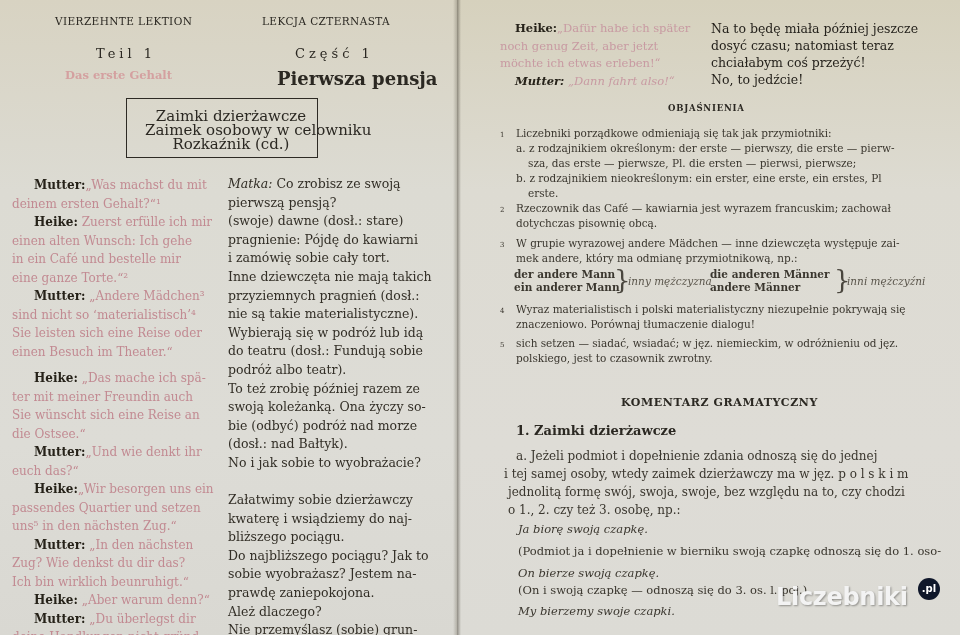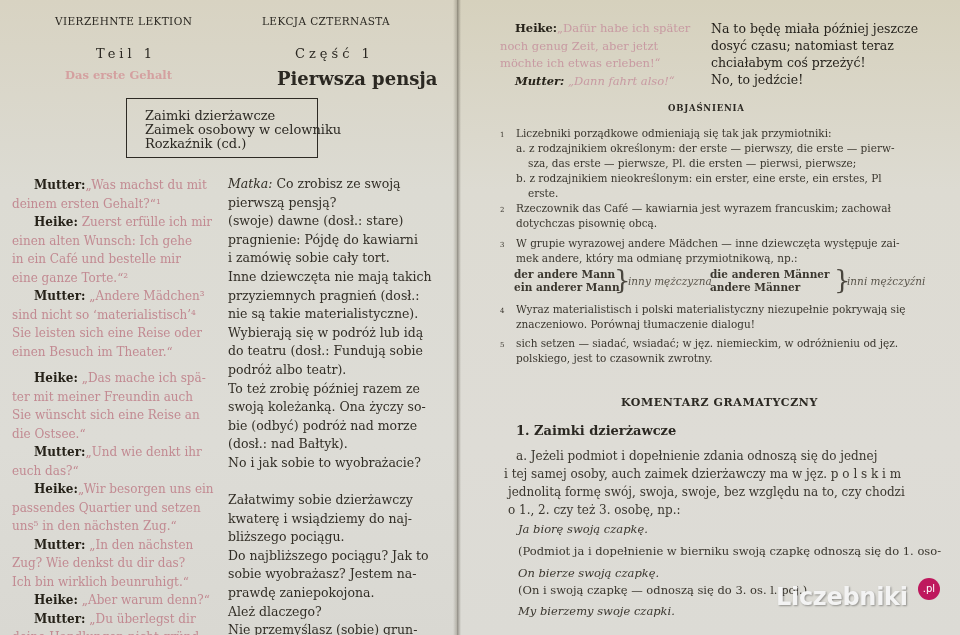--- a/index.html
+++ b/index.html
@@ -25,21 +25,21 @@
     background:linear-gradient(90deg,rgba(0,0,0,0) 0%,rgba(120,115,100,.35) 45%,rgba(80,75,65,.5) 55%,rgba(0,0,0,0) 100%);
   }
   .abs { position:absolute; white-space:nowrap; }
   .hdr { font-size:10.5px; letter-spacing:.4px; }
   .teil { font-size:13px; letter-spacing:4px; }
   .subtitle-de { font-size:11.5px; color:#d4a0a0; font-weight:bold; }
   .subtitle-pl { font-size:18px; font-weight:bold; }
   .topic-box {
     position:absolute; left:126px; top:98px; width:192px; height:60px;
     border:1.5px solid #2d2a24; box-sizing:border-box; padding:10px 0 0 18px;
-    font-size:13px; line-height:14px;
+    font-size:15px; line-height:14px;text-align:center;
   }
   .topic-box div { white-space:nowrap; }
 
   .de { font-family:"DejaVu Serif", serif; font-size:12px; line-height:18px; color:#c28a92; }
   .de .spk { color:#262219; font-weight:bold; }
   .pl { font-family:"DejaVu Serif", serif; font-size:12.5px; line-height:18.6px; color:#322e26; }
   .pl i { font-style:italic; }
   .col-de { position:absolute; left:12px; width:194px; text-align:justify; }
   .col-pl { position:absolute; left:228px; width:196px; text-align:justify; }
   .line { display:block; height:18.6px; white-space:nowrap; overflow:visible; }
@@ -59,21 +59,21 @@
   .body-r { position:absolute; left:504px; width:440px; font-size:12px; line-height:18px; color:#3a362e; }
   .brace { font-size:26px; color:#4a463e; line-height:26px; }
   .wm {
     position:absolute; left:776px; top:583px;
     font-family:"DejaVu Sans", sans-serif; font-weight:bold; font-size:24px;
     color:#f3f3f3; letter-spacing:-.3px;
     text-shadow:1px 1px 2px rgba(0,0,0,.35);
   }
   .wm-badge {
     position:absolute; left:918px; top:578px; width:22px; height:22px; border-radius:50%;
-    background:#be185d; color:#fff; font-family:"DejaVu Sans", sans-serif; font-weight:normal;
+    background:#0f172a; color:#fff; font-family:"DejaVu Sans", sans-serif; font-weight:bold;
     font-size:10px; line-height:22px; text-align:center;
   }
 </style>
 </head>
 <body>
 
 <div class="page page-left">
   <div class="abs hdr" style="left:55px;top:15px;">VIERZEHNTE LEKTION</div>
   <div class="abs hdr" style="left:262px;top:15px;">LEKCJA CZTERNASTA</div>
   <div class="abs teil" style="left:96px;top:46px;">Teil 1</div>
@@ -206,21 +206,21 @@
   <span class="num">5</span>
   <div class="txt">sich setzen — siadać, wsiadać; w jęz. niemieckim, w odróżnieniu od jęz.</div>
   <div class="txt">polskiego, jest to czasownik zwrotny.</div>
 </div>
 
 <div class="abs kom-h" style="left:621px;top:396px;">KOMENTARZ GRAMATYCZNY</div>
 <div class="abs sec-h" style="left:516px;top:423px;">1. Zaimki dzierżawcze</div>
 
 <div class="body-r" style="top:447px;">
   <div style="white-space:nowrap;padding-left:12px;">a. Jeżeli podmiot i dopełnienie zdania odnoszą się do jednej</div>
-  <div style="white-space:nowrap;">i tej samej osoby, auch zaimek dzierżawczy ma w jęz. p o l s k i m</div>
+  <div style="white-space:nowrap;">i tej samej osoby, wtedy zaimek dzierżawczy ma w jęz. p o l s k i m</div>
   <div style="white-space:nowrap;padding-left:4px;">jednolitą formę swój, swoja, swoje, bez względu na to, czy chodzi</div>
   <div style="white-space:nowrap;padding-left:4px;">o 1., 2. czy też 3. osobę, np.:</div>
 </div>
 
 <div class="body-r" style="top:521px;font-size:11.5px;line-height:17px;">
   <div style="white-space:nowrap;padding-left:14px;font-style:italic;">Ja biorę swoją czapkę.</div>
   <div style="height:5px;"></div>
   <div style="white-space:nowrap;padding-left:14px;">(Podmiot ja i dopełnienie w bierniku swoją czapkę odnoszą się do 1. oso-</div>
   <div style="height:5px;"></div>
   <div style="white-space:nowrap;padding-left:14px;font-style:italic;">On bierze swoją czapkę.</div>

